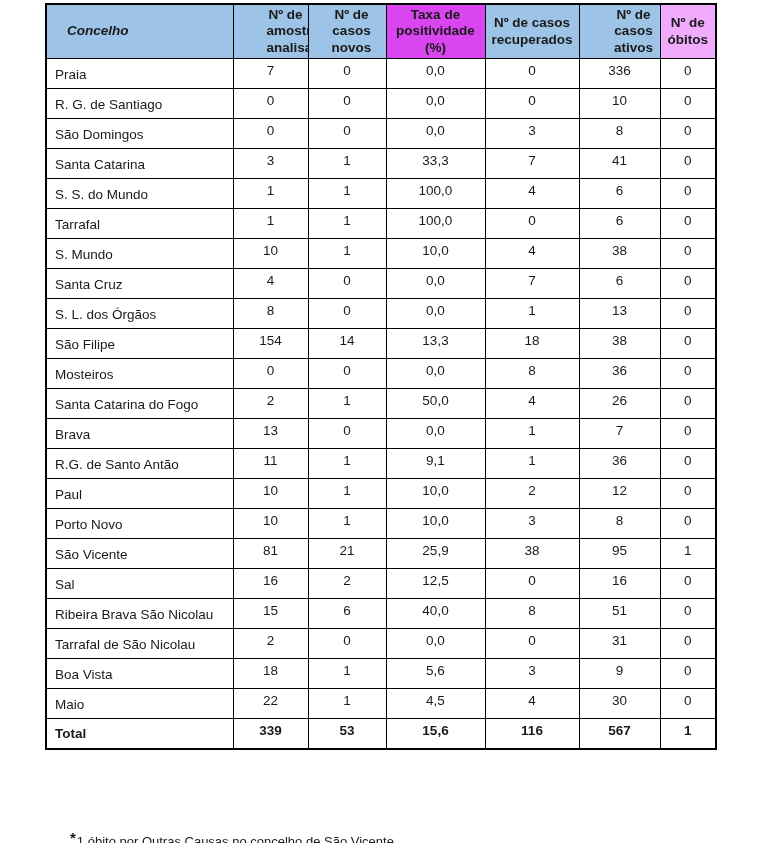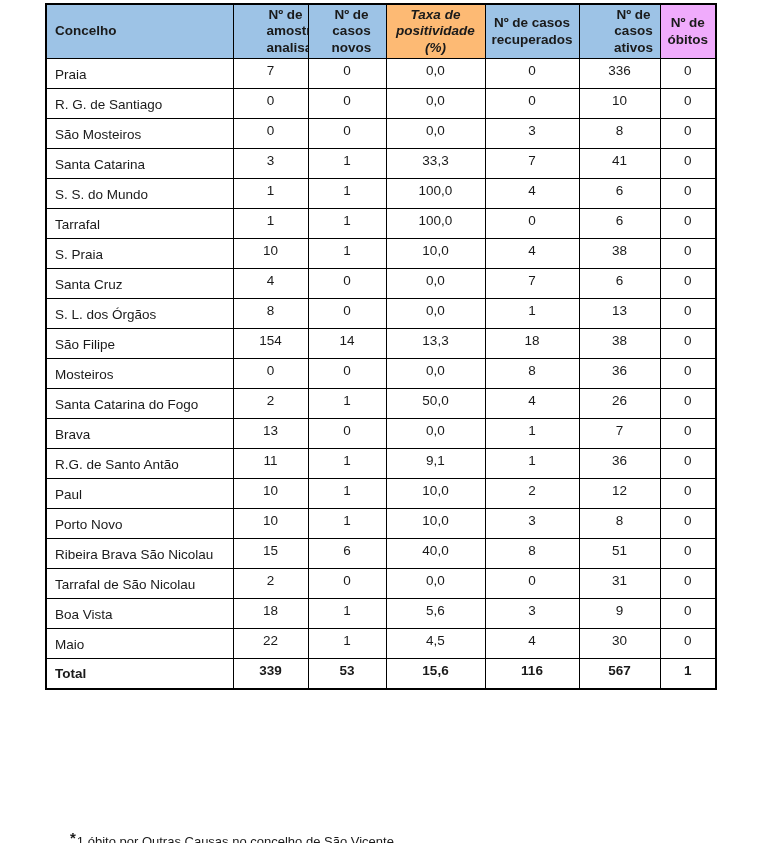--- a/index.html
+++ b/index.html
@@ -28,21 +28,22 @@
     background: #9DC3E6;
     font-weight: bold;
     height: 53px;
     text-align: center;
     vertical-align: middle;
     line-height: 1.22;
     padding: 2px 3px;
   }
   .data-table thead th.col-name {
     text-align: left;
-    padding-left: 8px;
+    padding-left: 20px;
+    font-style: italic;
   }
   .data-table tbody tr, .data-table tfoot tr { height: 30px; }
   .data-table td {
     vertical-align: top;
     text-align: center;
     padding-top: 4px;
   }
   .data-table td.cell-name {
     text-align: left;
     padding: 8px 4px 2px 8px;
@@ -78,21 +79,21 @@
       <col style="width:99px">
       <col style="width:94px">
       <col style="width:81px">
       <col style="width:56px">
     </colgroup>
     <thead>
       <tr>
         <th class="col-name" style="background: rgb(157, 195, 230);">Concelho</th>
         <th style="background: rgb(157, 195, 230); padding-left: 33px;">Nº de amostras analisadas</th>
         <th style="background: rgb(157, 195, 230); padding-left: 12px;">Nº de casos novos</th>
-        <th style="background: #fdba74; font-style: italic;">Taxa de positividade (%)</th>
+        <th style="background: #d946ef;">Taxa de positividade (%)</th>
         <th style="background: rgb(157, 195, 230); margin-top: 44px;">Nº de casos recuperados</th>
         <th style="background: rgb(157, 195, 230); padding-left: 31px;">Nº de casos ativos</th>
         <th style="background: #f0abfc;">Nº de óbitos</th>
       </tr>
     </thead>
     <tbody>
         <tr>
     <td class="cell-name">Praia</td>
     <td>7</td>
     <td>0</td>
@@ -104,21 +105,21 @@
         <tr>
     <td class="cell-name">R. G. de Santiago</td>
     <td>0</td>
     <td>0</td>
     <td>0,0</td>
     <td>0</td>
     <td>10</td>
     <td>0</td>
   </tr>
         <tr>
-    <td class="cell-name">São Mosteiros</td>
+    <td class="cell-name">São Domingos</td>
     <td>0</td>
     <td>0</td>
     <td>0,0</td>
     <td>3</td>
     <td>8</td>
     <td>0</td>
   </tr>
         <tr>
     <td class="cell-name">Santa Catarina</td>
     <td>3</td>
@@ -140,21 +141,21 @@
         <tr>
     <td class="cell-name">Tarrafal</td>
     <td>1</td>
     <td>1</td>
     <td>100,0</td>
     <td>0</td>
     <td>6</td>
     <td>0</td>
   </tr>
         <tr>
-    <td class="cell-name">S. Praia</td>
+    <td class="cell-name">S. Mundo</td>
     <td>10</td>
     <td>1</td>
     <td>10,0</td>
     <td>4</td>
     <td>38</td>
     <td>0</td>
   </tr>
         <tr>
     <td class="cell-name">Santa Cruz</td>
     <td>4</td>
@@ -227,20 +228,38 @@
     <td>12</td>
     <td>0</td>
   </tr>
         <tr>
     <td class="cell-name">Porto Novo</td>
     <td>10</td>
     <td>1</td>
     <td>10,0</td>
     <td>3</td>
     <td>8</td>
+    <td>0</td>
+  </tr>
+        <tr>
+    <td class="cell-name">São Vicente</td>
+    <td>81</td>
+    <td>21</td>
+    <td>25,9</td>
+    <td>38</td>
+    <td>95</td>
+    <td>1</td>
+  </tr>
+        <tr>
+    <td class="cell-name">Sal</td>
+    <td>16</td>
+    <td>2</td>
+    <td>12,5</td>
+    <td>0</td>
+    <td>16</td>
     <td>0</td>
   </tr>
         <tr>
     <td class="cell-name">Ribeira Brava São Nicolau</td>
     <td>15</td>
     <td>6</td>
     <td>40,0</td>
     <td>8</td>
     <td>51</td>
     <td>0</td>

